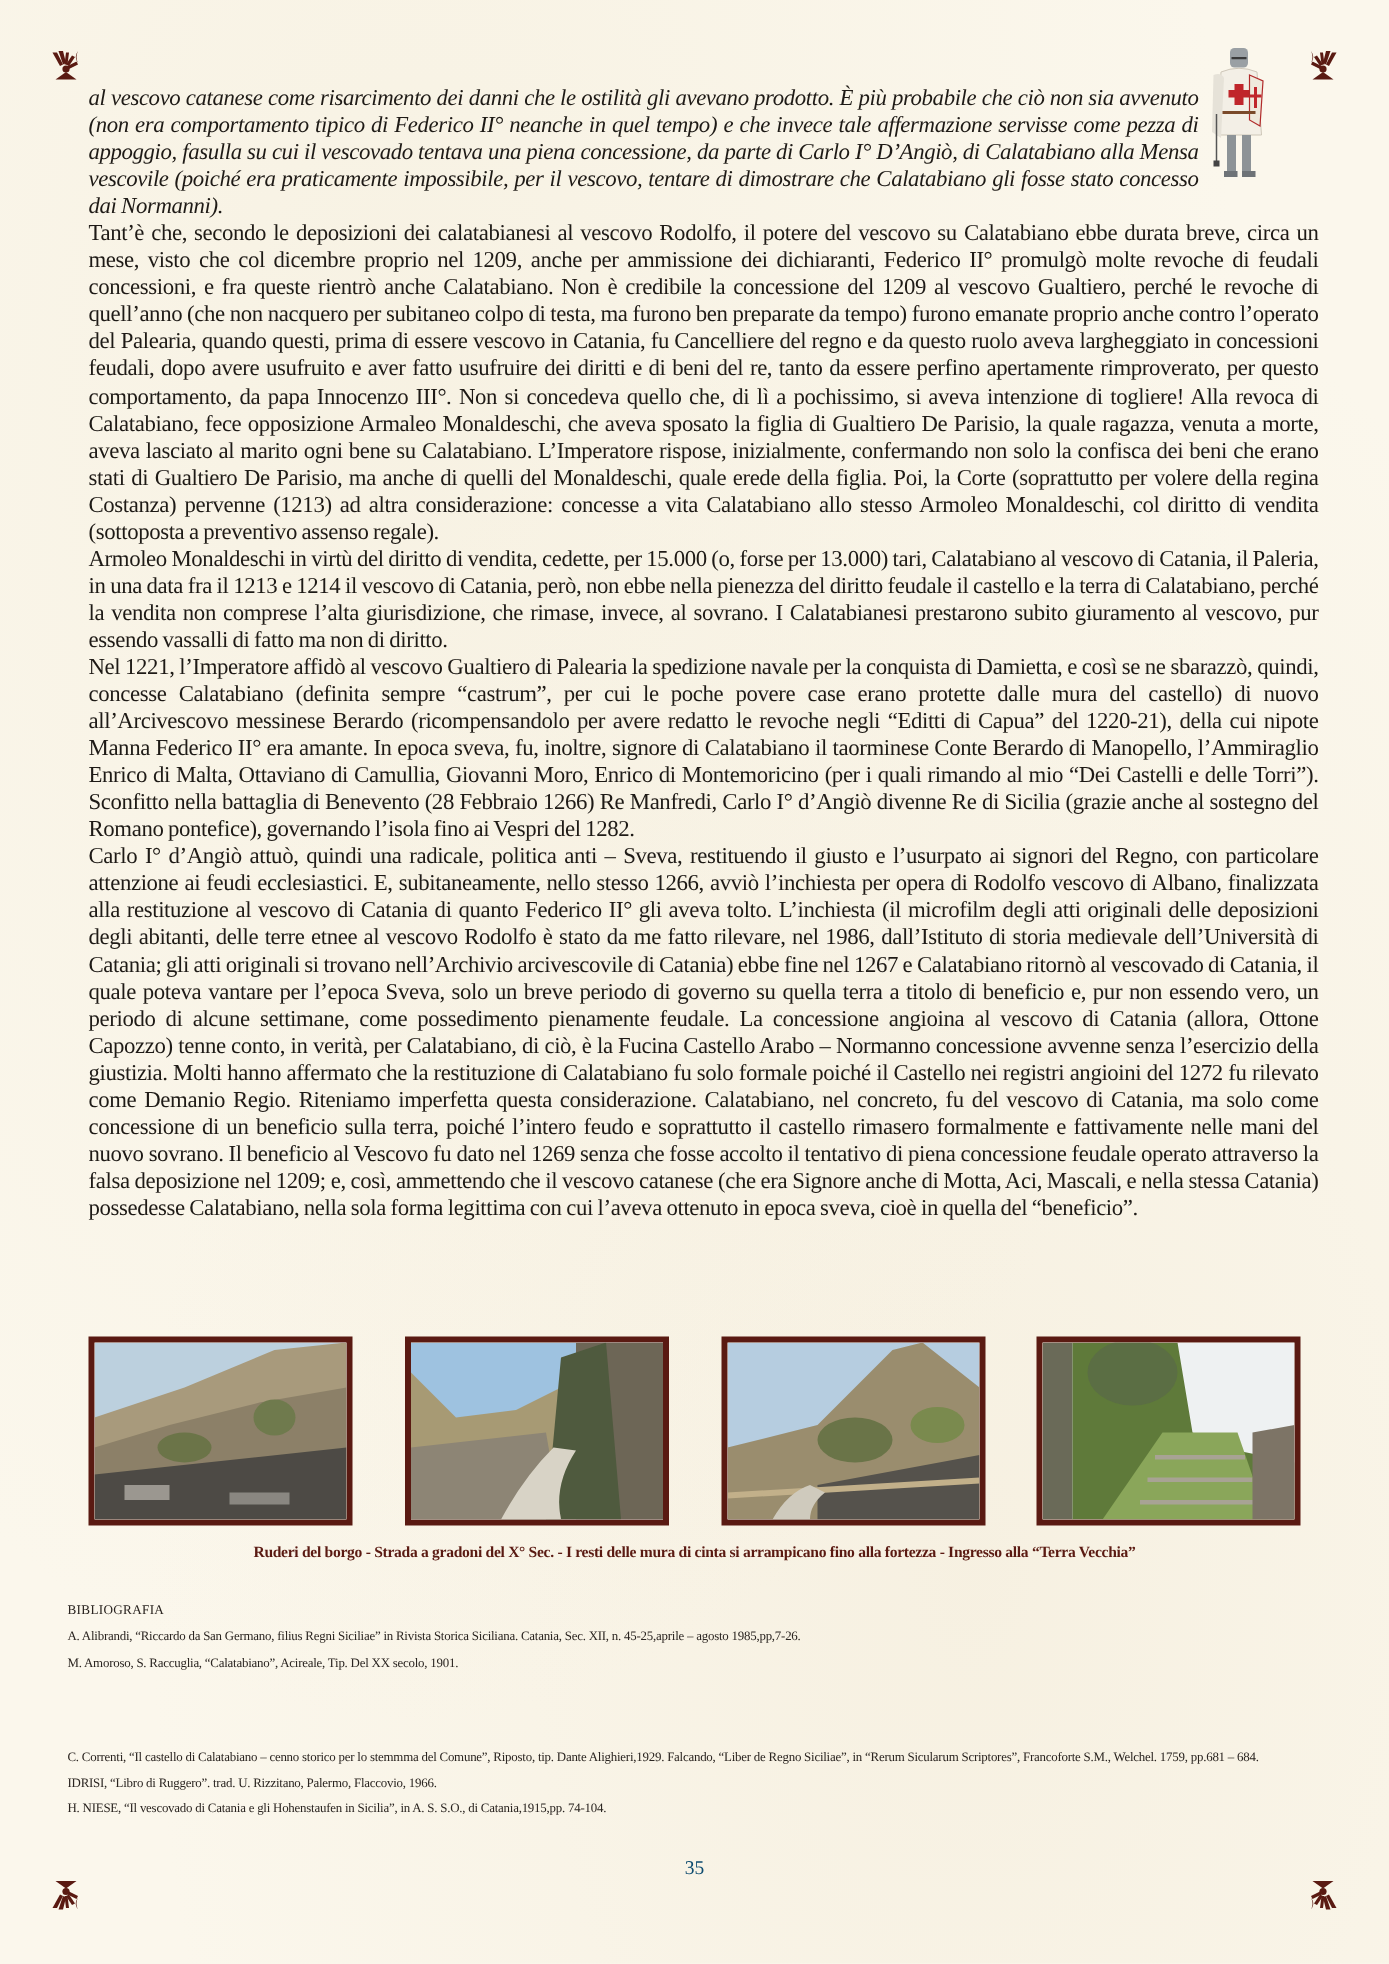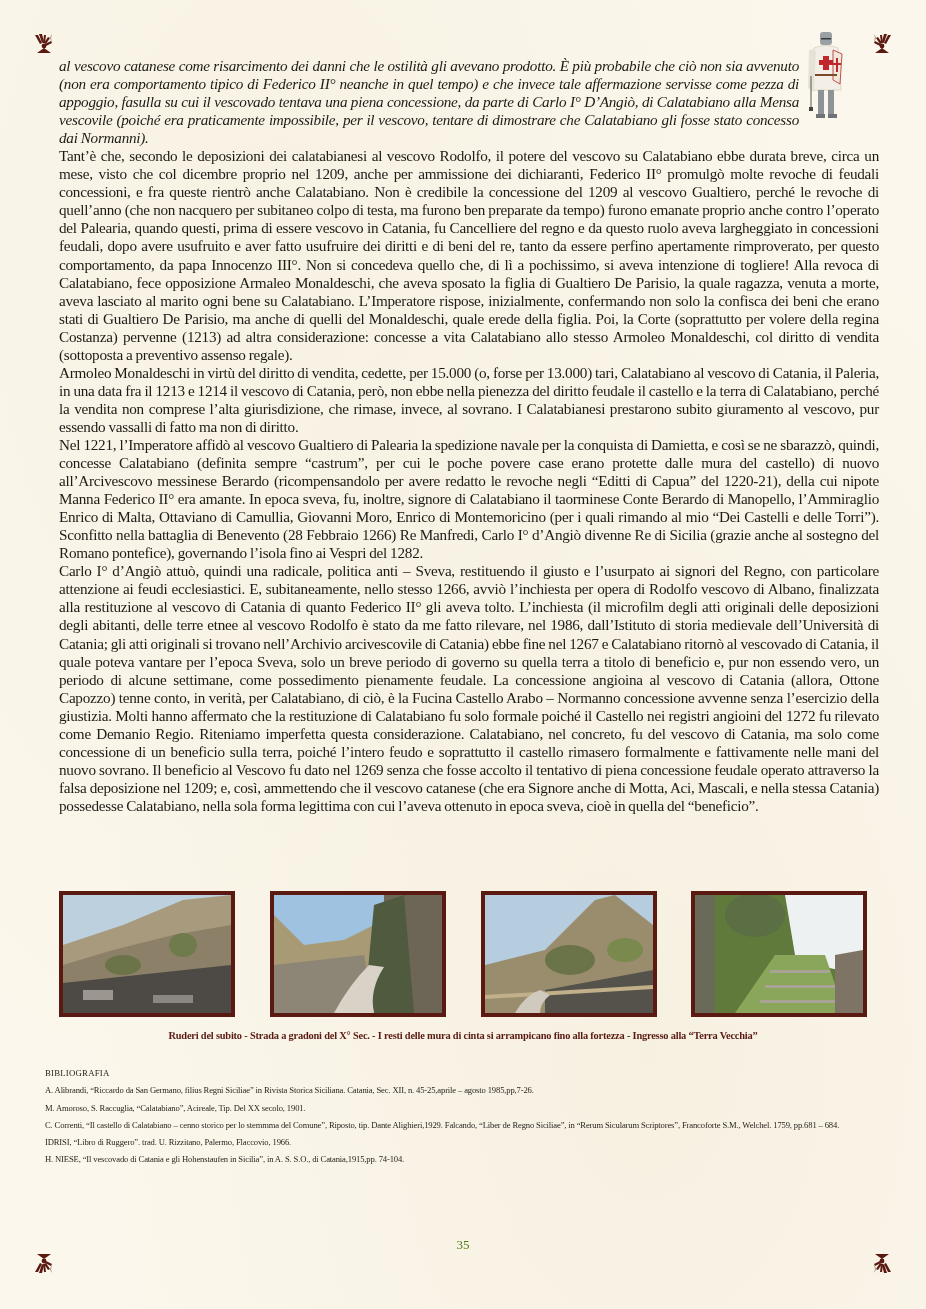--- a/index.html
+++ b/index.html
@@ -65,25 +65,25 @@
       font-size: 10.4px; font-weight: bold; letter-spacing: -0.2px;
     }
 
     .biblio {
       position: absolute; left: 45px; top: 1065px; width: 810px;
       font-size: 8.6px; line-height: 17.3px; color: #2a2420;
       letter-spacing: -0.15px;
     }
     .biblio .head { font-size: 8.8px; letter-spacing: 0.2px; }
     .biblio p { margin: 0; }
-    .biblio p.wrap { line-height: 17.3px; }
+    .biblio p.wrap { line-height: 17.3px; margin-top: 46px; }
 
     .page-number {
       position: absolute; left: 0; width: 926px; top: 1237px;
-      text-align: center; font-size: 13px; color: #4d7c0f;
+      text-align: center; font-size: 13px; color: #0c4a6e;
     }
   </style>
 </head>
 <body>
 
 <div class="page-bg"></div>
 
 <div class="ornament orn-tl">
   <svg viewBox="0 0 22 22">
       <g fill="#5a1a12">
@@ -212,21 +212,21 @@
       <ellipse cx="60" cy="20" rx="30" ry="22" fill="#5b6e44"></ellipse>
       <path d="M40 118 L80 60 L130 60 L150 118 Z" fill="#8aa65a"></path>
       <rect x="75" y="75" width="60" height="3" fill="#a8a394"></rect>
       <rect x="70" y="90" width="70" height="3" fill="#a8a394"></rect>
       <rect x="65" y="105" width="80" height="3" fill="#a8a394"></rect>
       <path d="M140 60 L168 55 L168 118 L140 118 Z" fill="#7d7466"></path>
     </svg>
   </div>
 </div>
 
-<div class="caption">Ruderi del subito - Strada a gradoni del X° Sec. - I resti delle mura di cinta si arrampicano fino alla fortezza - Ingresso alla “Terra Vecchia”</div>
+<div class="caption">Ruderi del borgo - Strada a gradoni del X° Sec. - I resti delle mura di cinta si arrampicano fino alla fortezza - Ingresso alla “Terra Vecchia”</div>
 
 <div class="biblio">
   <p class="head">BIBLIOGRAFIA</p>
   <p>A. Alibrandi, “Riccardo da San Germano, filius Regni Siciliae” in Rivista Storica Siciliana. Catania, Sec. XII, n. 45-25,aprile – agosto 1985,pp,7-26.</p>
   <p>M. Amoroso, S. Raccuglia, “Calatabiano”, Acireale, Tip. Del XX secolo, 1901.</p>
   <p class="wrap">C. Correnti, “Il castello di Calatabiano – cenno storico per lo stemmma del Comune”, Riposto, tip. Dante Alighieri,1929. Falcando, “Liber de Regno Siciliae”, in “Rerum Sicularum Scriptores”, Francoforte S.M., Welchel. 1759, pp.681 – 684.</p>
   <p>IDRISI, “Libro di Ruggero”. trad. U. Rizzitano, Palermo, Flaccovio, 1966.</p>
   <p>H. NIESE, “Il vescovado di Catania e gli Hohenstaufen in Sicilia”, in A. S. S.O., di Catania,1915,pp. 74-104.</p>
 </div>
 

